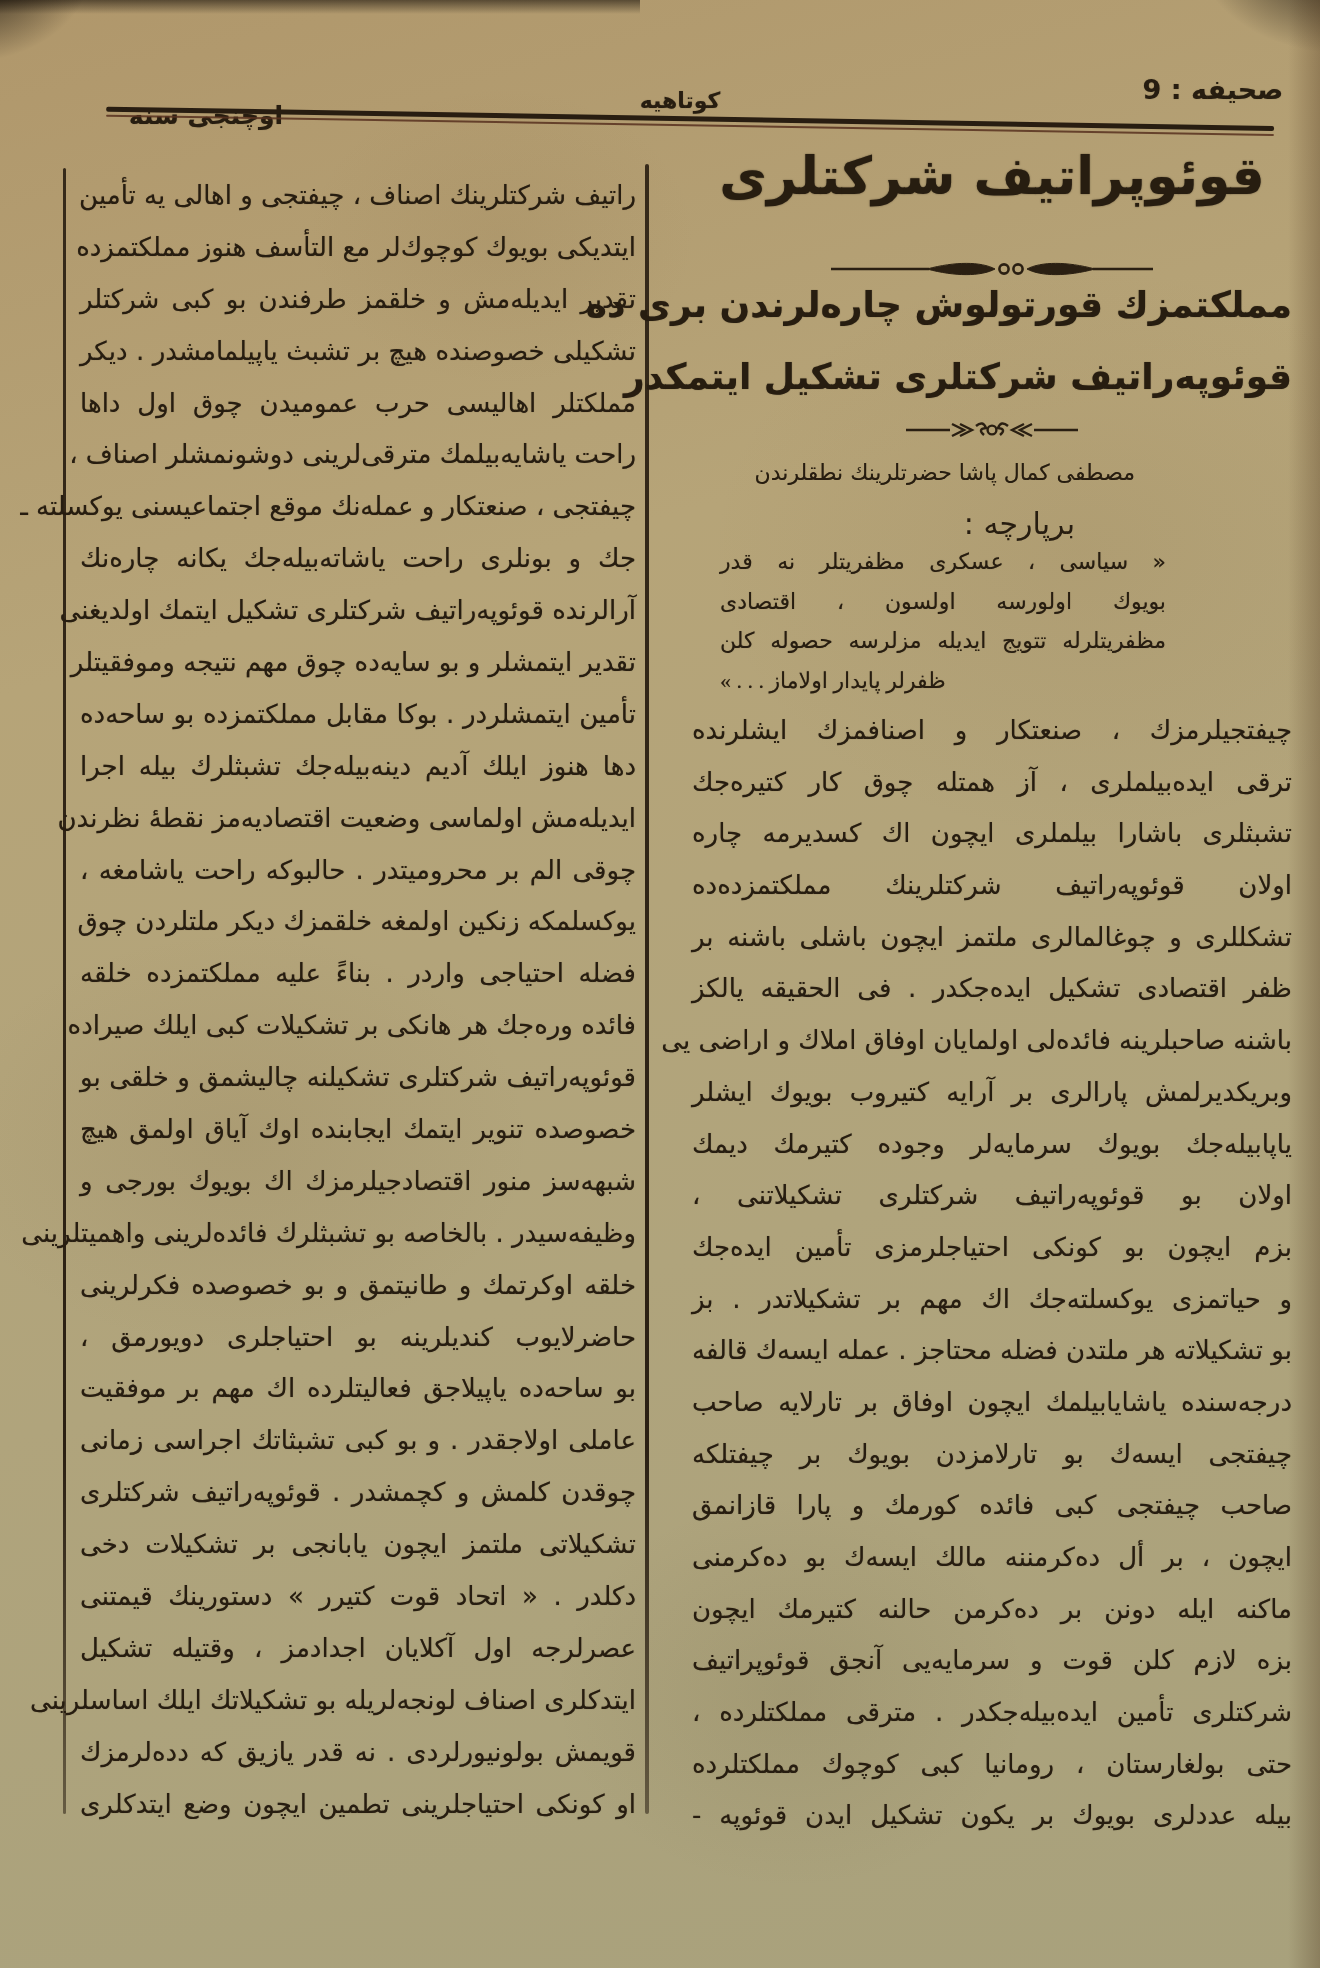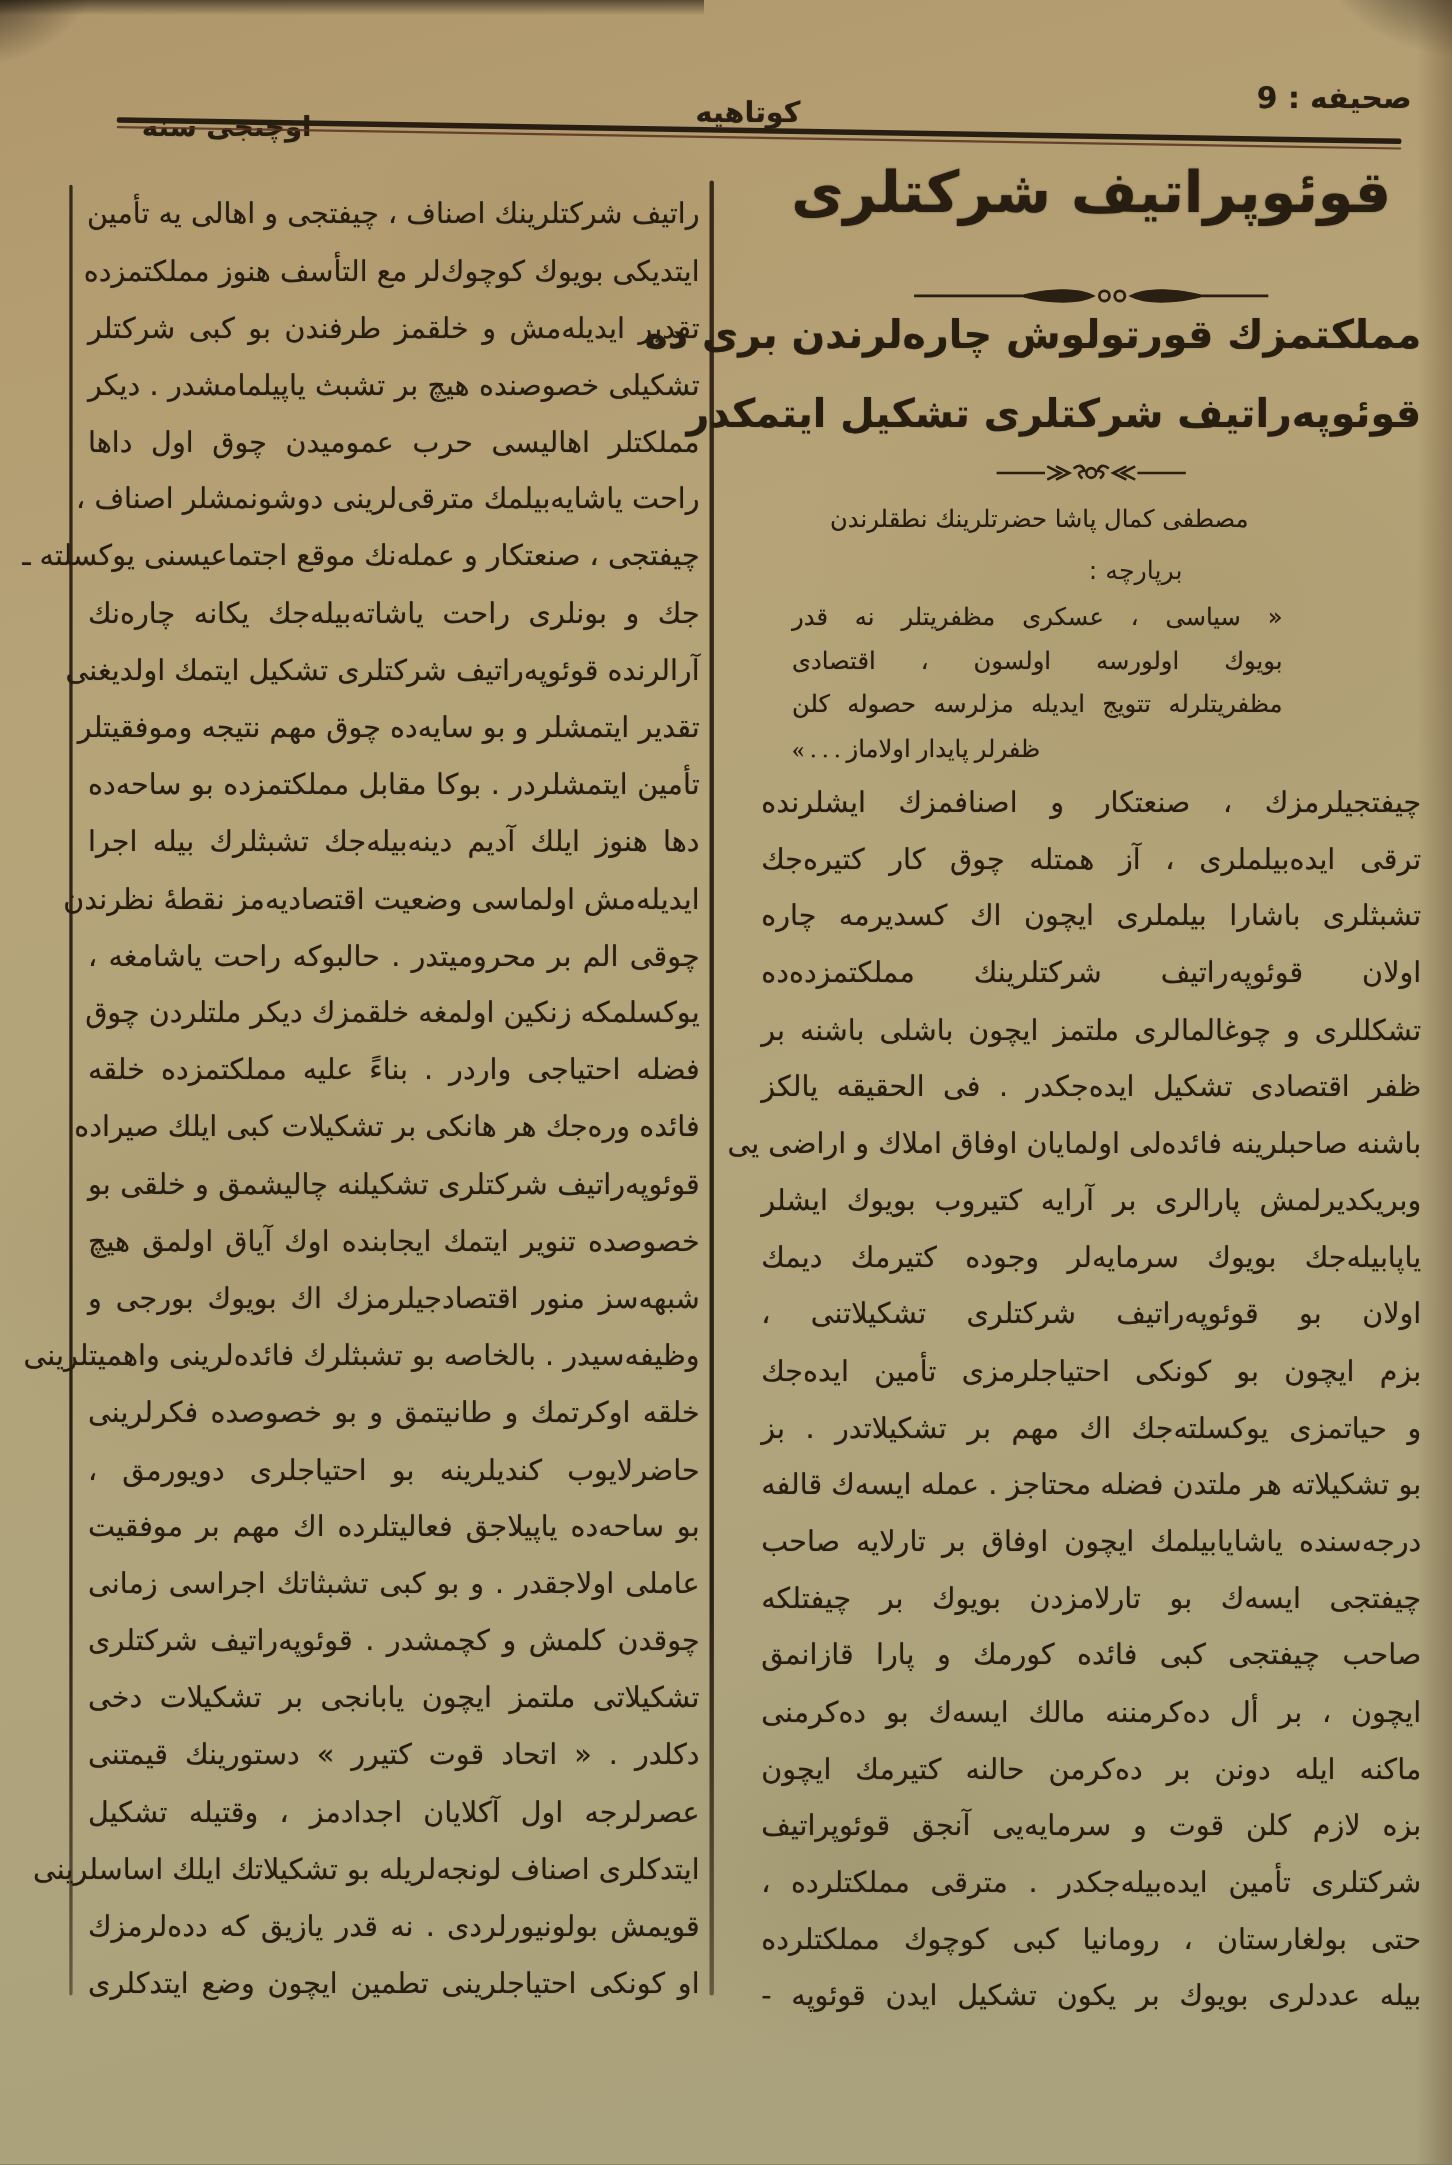--- a/index.html
+++ b/index.html
@@ -22,21 +22,21 @@
     background:radial-gradient(210px 160px at 108% -28%, rgba(10,6,3,.95), rgba(10,6,3,0) 72%);}
   .top-strip{position:absolute;left:0;top:0;width:640px;height:14px;pointer-events:none;
     background:linear-gradient(to bottom, rgba(15,9,4,.55), rgba(15,9,4,0));}
   .edge-right{position:absolute;right:0;top:0;bottom:0;width:32px;pointer-events:none;
     background:linear-gradient(to right, rgba(70,45,22,0), rgba(70,45,22,.30));}
 
   
   .hdr{position:absolute;font-weight:bold;white-space:nowrap;direction:rtl;
        text-shadow:0 0 1px rgba(38,28,16,.45);}
   #hdr-page{left:1128px;top:74px;width:170px;font-size:27px;text-align:center;}
-  #hdr-masthead{left:592px;top:88px;width:176px;font-size:26px;text-align:center;}
+  #hdr-masthead{left:592px;top:88px;width:176px;font-size:22px;text-align:center;}
   #hdr-edition{left:118px;top:101px;width:176px;font-size:25px;text-align:center;}
 
   
   #rule-h{position:absolute;left:106px;top:126px;width:1168px;transform:rotate(.95deg);
           transform-origin:100% 50%;}
   #rule-h .thick{height:5px;background:#281d11;border-radius:2px;}
   #rule-h .thin{margin-top:3px;height:2px;background:#57301f;opacity:.85;border-radius:1px;}
   .vrule{position:absolute;width:3px;border-radius:2px;
          background:linear-gradient(#362a1a,#2b2013 78%,rgba(43,32,19,.55));}
   #rule-left{left:63px;top:168px;height:1646px;}
@@ -57,21 +57,21 @@
   #orn-1{top:118px;}
   #orn-2{top:280px;}
   .sub{position:absolute;left:0;width:100%;text-align:center;direction:rtl;font-weight:bold;
        font-size:36px;white-space:nowrap;text-shadow:0 0 1px rgba(30,22,12,.55);}
   #sub-1{top:144px;}
   #sub-2{top:216px;}
   #attr{position:absolute;top:320px;left:0;width:100%;direction:rtl;text-align:right;
         padding-right:157px;box-sizing:border-box;font-size:22px;white-space:nowrap;
         text-shadow:0 0 .6px rgba(38,28,16,.5);}
   #attr-suffix{position:absolute;top:366px;left:0;width:100%;direction:rtl;text-align:right;
-        padding-right:217px;box-sizing:border-box;font-size:23px;white-space:nowrap;}
+        padding-right:217px;box-sizing:border-box;font-size:30px;white-space:nowrap;}
   .quote{position:absolute;top:402px;left:28px;width:446px;}
   .quote .jline{height:39.5px;line-height:39.5px;font-size:22px;}
   .quote .jline:last-child{text-align:left;text-align-last:left;font-family:Liberation Serif, serif;}
 </style>
 </head>
 <body>
 
 <div id="page">
   <div id="texture"></div>
 

